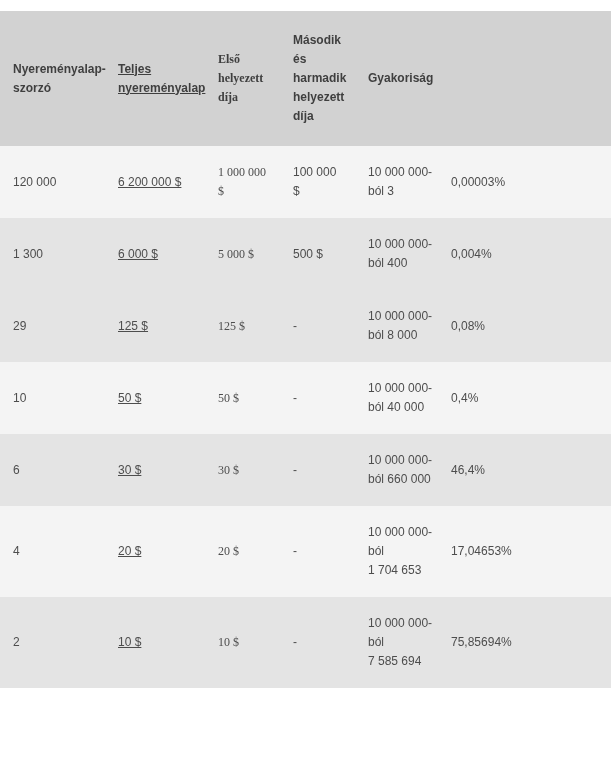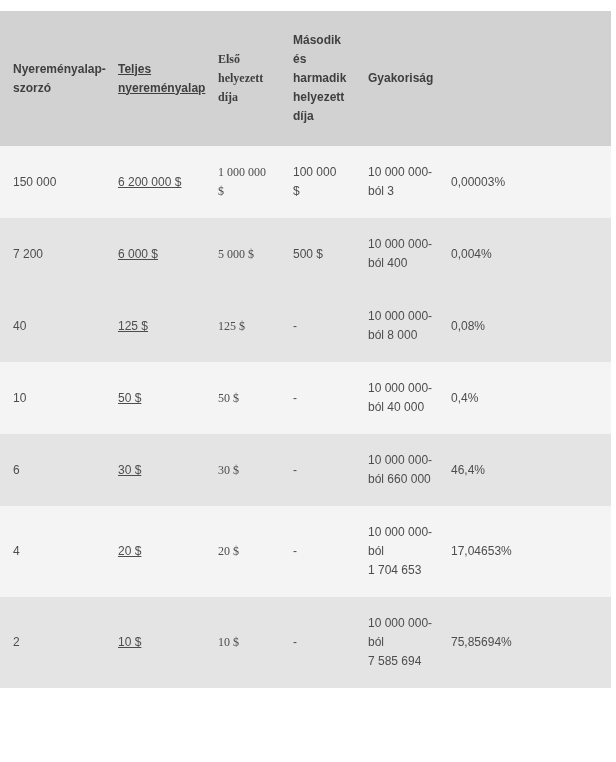--- a/index.html
+++ b/index.html
@@ -68,41 +68,41 @@
 és
 harmadik
 helyezett
 díja</th>
           <th class="col4">Gyakoriság</th>
           <th class="col5"></th>
         </tr>
     </thead>
     <tbody>
         <tr class="light">
-          <td class="col0">150 000</td>
+          <td class="col0">120 000</td>
           <td class="col1">6 200 000 $</td>
           <td class="col2">1 000 000
 $</td>
           <td class="col3">100 000
 $</td>
           <td class="col4">10 000 000-
 ból 3</td>
           <td class="col5">0,00003%</td>
         </tr>
         <tr class="dark">
-          <td class="col0">7 200</td>
+          <td class="col0">1 300</td>
           <td class="col1">6 000 $</td>
           <td class="col2">5 000 $</td>
           <td class="col3">500 $</td>
           <td class="col4">10 000 000-
 ból 400</td>
           <td class="col5">0,004%</td>
         </tr>
         <tr class="dark">
-          <td class="col0">40</td>
+          <td class="col0">29</td>
           <td class="col1">125 $</td>
           <td class="col2">125 $</td>
           <td class="col3">-</td>
           <td class="col4">10 000 000-
 ból 8 000</td>
           <td class="col5">0,08%</td>
         </tr>
         <tr class="light">
           <td class="col0">10</td>
           <td class="col1">50 $</td>

